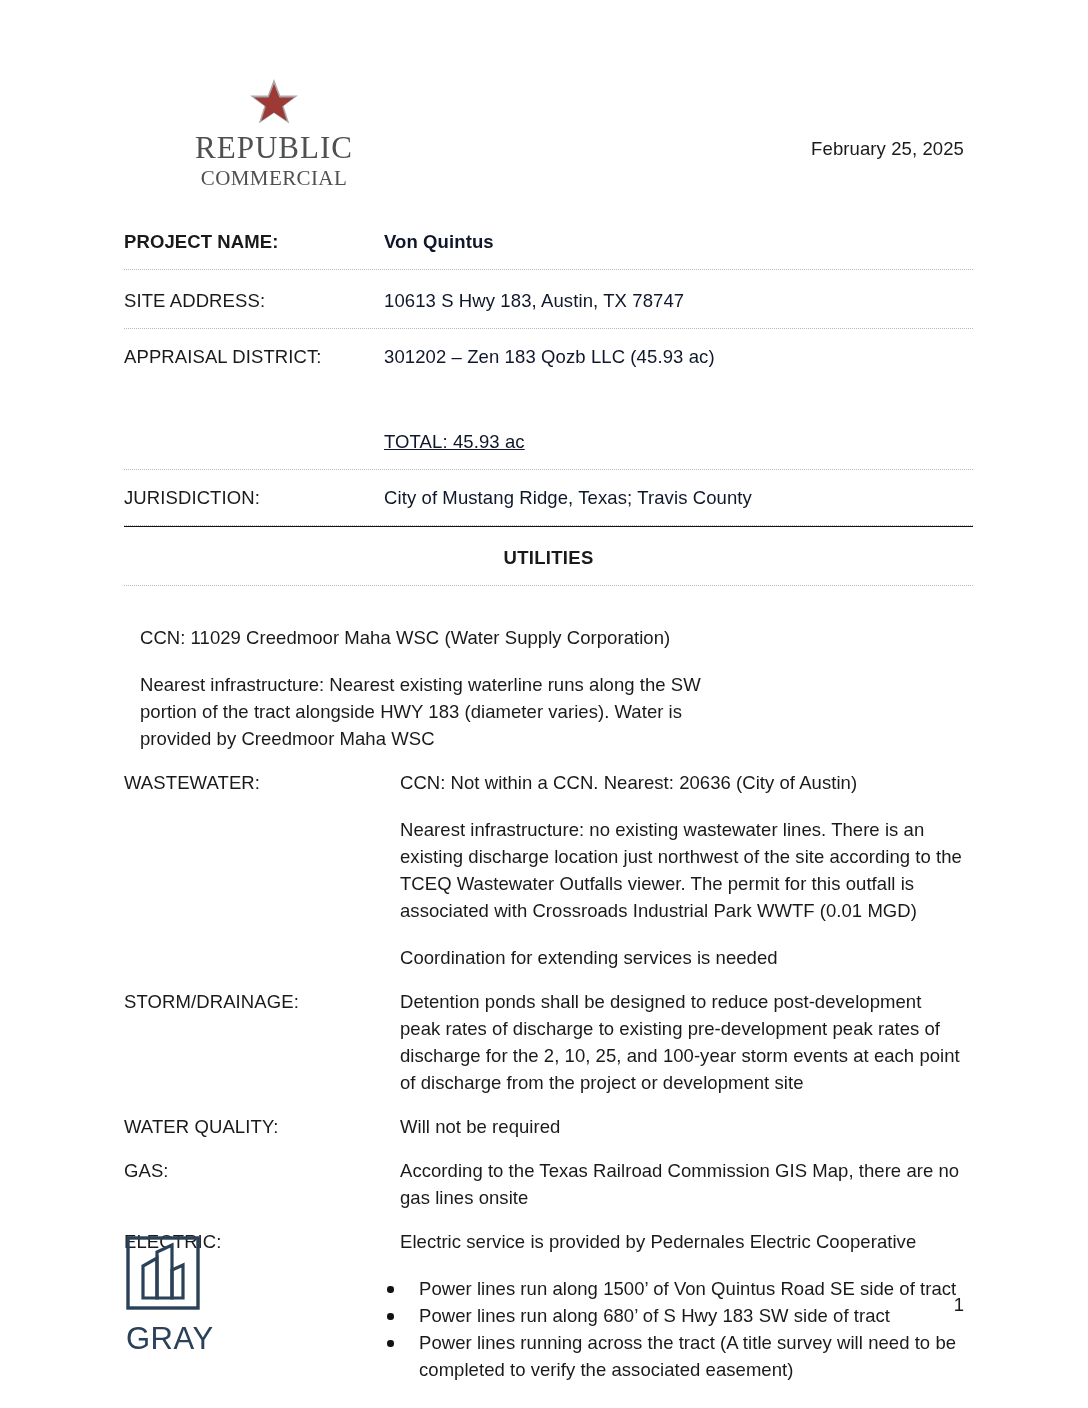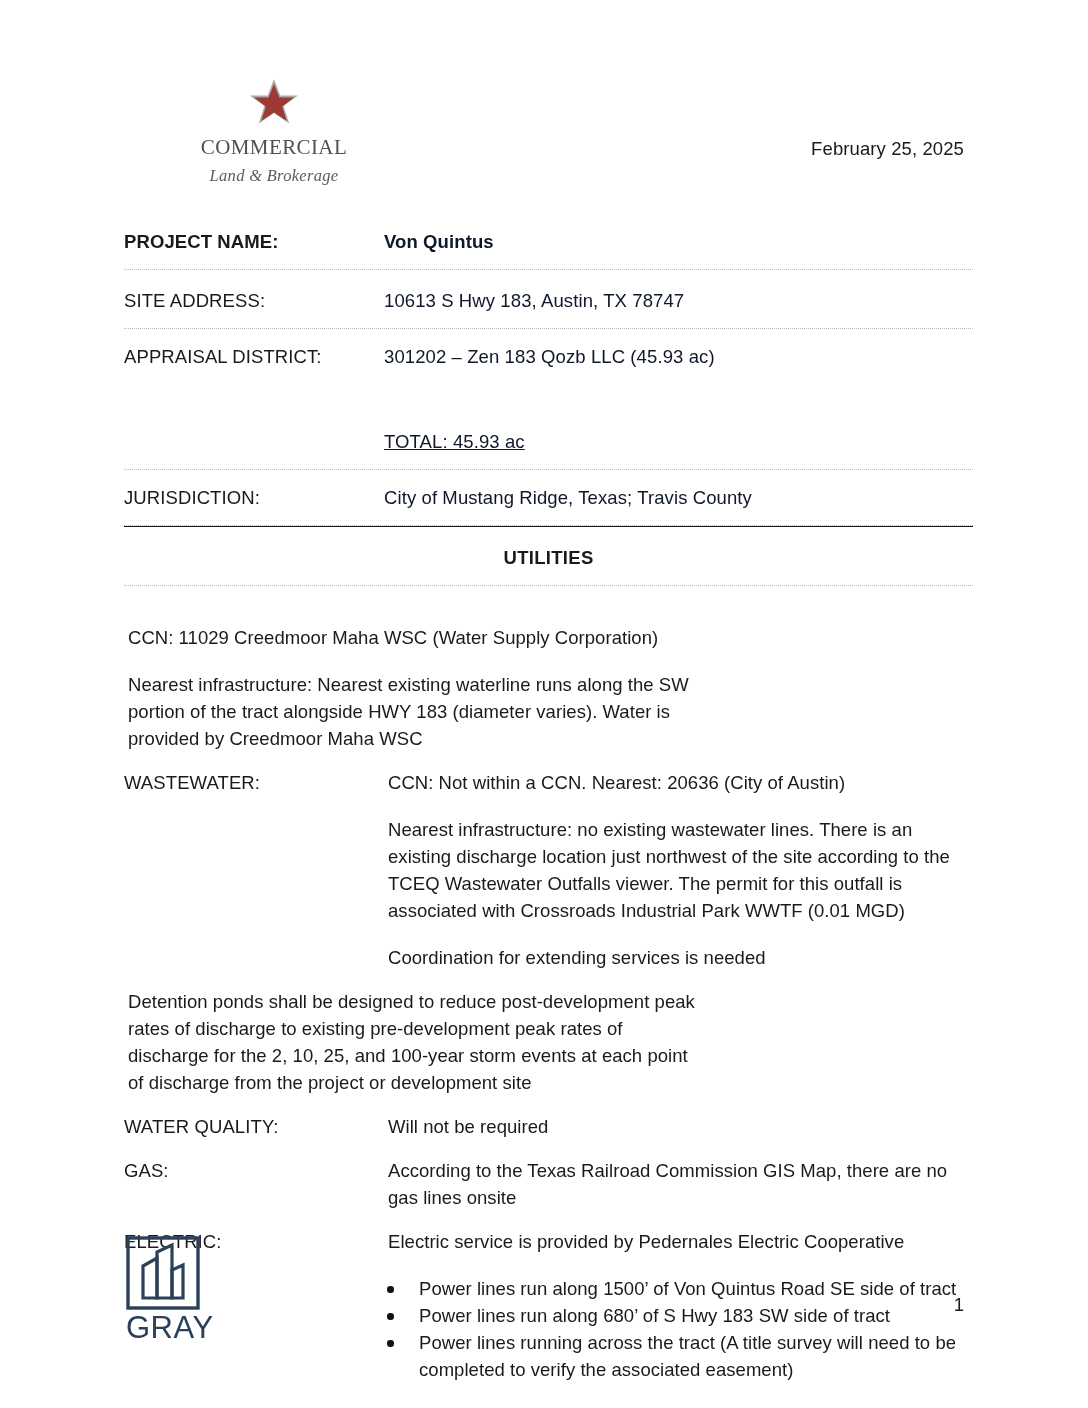--- a/index.html
+++ b/index.html
@@ -140,21 +140,21 @@
   }
   .u-row .u-body {
     flex: 1 1 auto;
     max-width: 580px;
   }
   .para {
     font-size: 18.5px;
     line-height: 27px;
     letter-spacing: 0.05px;
     color: #1a1a1a;
-    margin: 0 0 20px 4px;
+    margin: 0 0 20px 16px;
   }
   .para:last-child { margin-bottom: 0; }
 
   ul.bullets {
     list-style: none;
     margin: 0;
     padding: 0;
   }
   ul.bullets li {
     position: relative;
@@ -183,21 +183,21 @@
     width: 86px;
   }
   .gray-mark { display: block; }
   .gray-word {
     font-family: "Liberation Sans", sans-serif;
     font-size: 31px;
     line-height: 33px;
     letter-spacing: 0.5px;
     color: #2a4158;
     text-align: left;
-    margin-top: 1px;
+    margin-top: 12px;
   }
   .page-no {
     position: absolute;
     right: 124px;
     top: 1294px;
     font-size: 18.5px;
     color: #1a1a1a;
   }
 </style>
 </head>
@@ -205,22 +205,22 @@
 
 <div class="page">
 
   <div class="header">
 
     <div class="brand">
       <svg class="brand-star" viewBox="0 0 56 52">
         <polygon points="28,1 34.2,17.5 52,17.5 37.6,28.1 43.2,45.5 28,35 12.8,45.5 18.4,28.1 4,17.5 21.8,17.5" fill="#a9a9a9"></polygon>
         <polygon points="28,6 33.4,19.6 48,19.6 36.2,28.5 40.8,43 28,34.4 15.2,43 19.8,28.5 8,19.6 22.6,19.6" fill="#9e3a36"></polygon>
       </svg>
+      <div class="brand-line1">REPUBLIC</div>
       <div class="brand-line2">COMMERCIAL</div>
-      <div class="brand-tag">Land &amp; Brokerage</div>
     </div>
 
     <div class="doc-date">February 25, 2025</div>
   </div>
 
   <div class="info">
 
     <div class="row bold">
       <div class="label">PROJECT NAME:</div>
       <div class="value">Von Quintus</div>
@@ -278,20 +278,21 @@
       <div class="u-label">WASTEWATER:</div>
       <div class="u-body">
         <p class="para">CCN: Not within a CCN. Nearest: 20636 (City of Austin)</p>
         <p class="para">Nearest infrastructure: no existing wastewater lines. There is an existing discharge location just northwest of the site according to the TCEQ Wastewater Outfalls viewer. The permit for this outfall is associated with Crossroads Industrial Park WWTF (0.01 MGD)</p>
         <p class="para">Coordination for extending services is needed</p>
       </div>
     </div>
     <div class="pad-md"></div>
 
     <div class="u-row">
+      <div class="u-label">STORM/DRAINAGE:</div>
       <div class="u-body">
         <p class="para">Detention ponds shall be designed to reduce post-development peak rates of discharge to existing pre-development peak rates of discharge for the 2, 10, 25, and 100-year storm events at each point of discharge from the project or development site</p>
       </div>
     </div>
     <div class="pad-md"></div>
 
     <div class="u-row">
       <div class="u-label">WATER QUALITY:</div>
       <div class="u-body">
         <p class="para">Will not be required</p>

